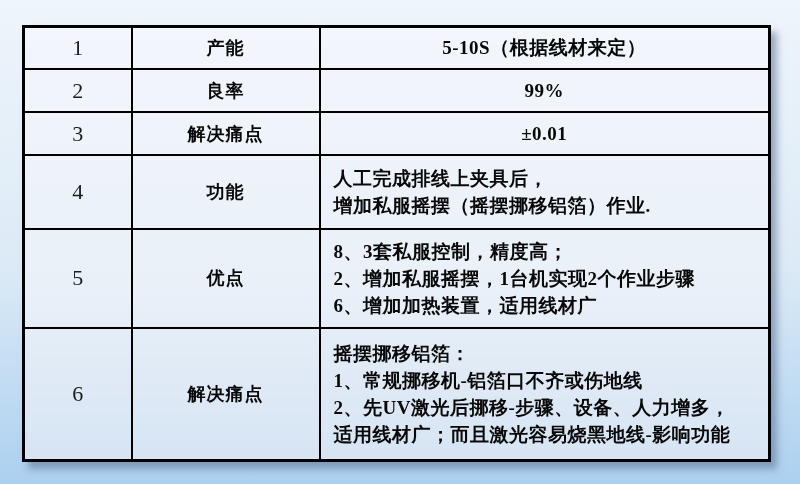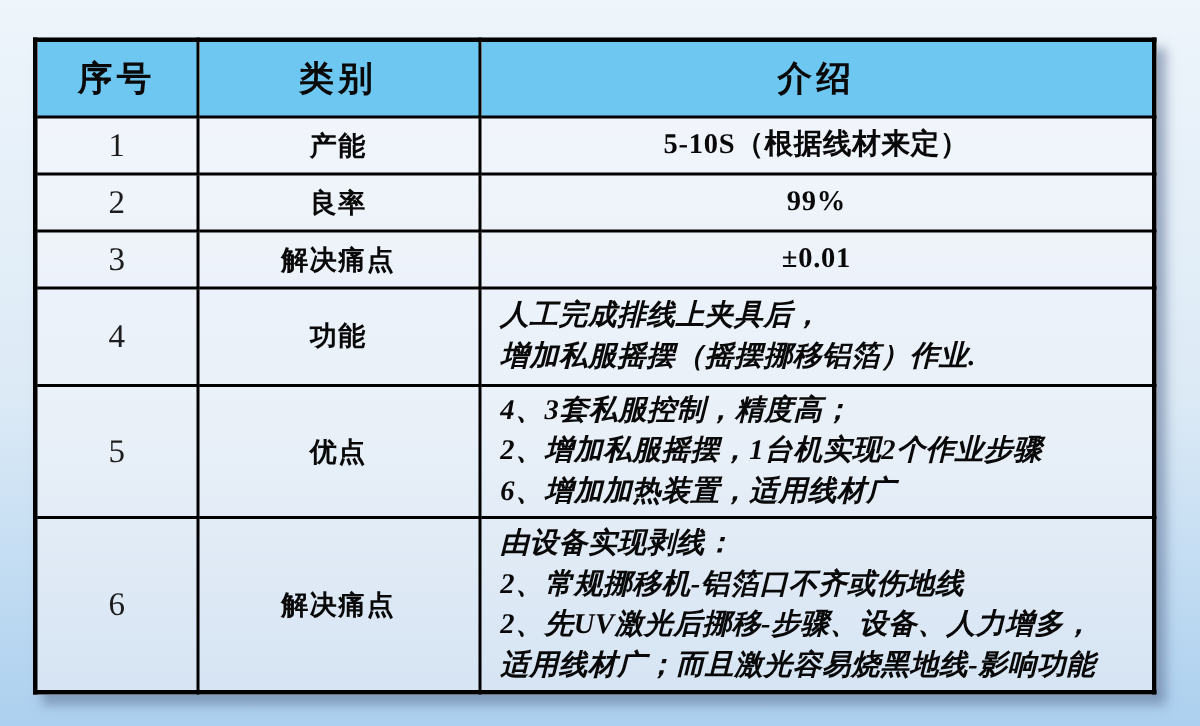--- a/index.html
+++ b/index.html
@@ -57,39 +57,34 @@
     font-size: 18px;
     font-weight: 700;
     letter-spacing: 1px;
   }
   td.intro-cell {
     font-size: 19px;
     font-weight: 700;
     letter-spacing: 0.5px;
   }
   td.intro-cell.center { text-align: center; }
-  td.intro-cell.left   { text-align: left; padding-left: 13px; padding-right: 6px; font-style: italic; }
+  td.intro-cell.left   { text-align: left; padding-left: 13px; padding-right: 6px; }
   td.intro-cell .line  { line-height: 27px; }
   td.intro-cell.center .line { line-height: 30px; }
 </style>
 </head>
 <body>
 
 <table class="spec-table">
   <colgroup>
     <col style="width:108px">
     <col style="width:188px">
     <col style="width:450px">
   </colgroup>
   <tbody>
-      <tr class="hdr">
-    <th>序号</th>
-    <th>类别</th>
-    <th>介绍</th>
-  </tr>
 
   <tr class="r-s">
     <td class="no-cell">1</td>
     <td class="cat-cell">产能</td>
     <td class="intro-cell center">
       <div class="line">5-10S（根据线材来定）</div>
     </td>
   </tr>
 
   <tr class="r-s">
@@ -114,30 +109,30 @@
     <td class="intro-cell left">
       <div class="line">人工完成排线上夹具后，</div>
       <div class="line">增加私服摇摆（摇摆挪移铝箔）作业.</div>
     </td>
   </tr>
 
   <tr class="r-l">
     <td class="no-cell">5</td>
     <td class="cat-cell">优点</td>
     <td class="intro-cell left">
-      <div class="line">4、3套私服控制，精度高；</div>
+      <div class="line">8、3套私服控制，精度高；</div>
       <div class="line">2、增加私服摇摆，1台机实现2个作业步骤</div>
       <div class="line">6、增加加热装置，适用线材广</div>
     </td>
   </tr>
 
   <tr class="r-xl">
     <td class="no-cell">6</td>
     <td class="cat-cell">解决痛点</td>
     <td class="intro-cell left">
-      <div class="line">由设备实现剥线：</div>
-      <div class="line">2、常规挪移机-铝箔口不齐或伤地线</div>
+      <div class="line">摇摆挪移铝箔：</div>
+      <div class="line">1、常规挪移机-铝箔口不齐或伤地线</div>
       <div class="line">2、先UV激光后挪移-步骤、设备、人力增多，</div>
       <div class="line">适用线材广；而且激光容易烧黑地线-影响功能</div>
     </td>
   </tr>
 </tbody>
   </table>
 
 </body></html>

